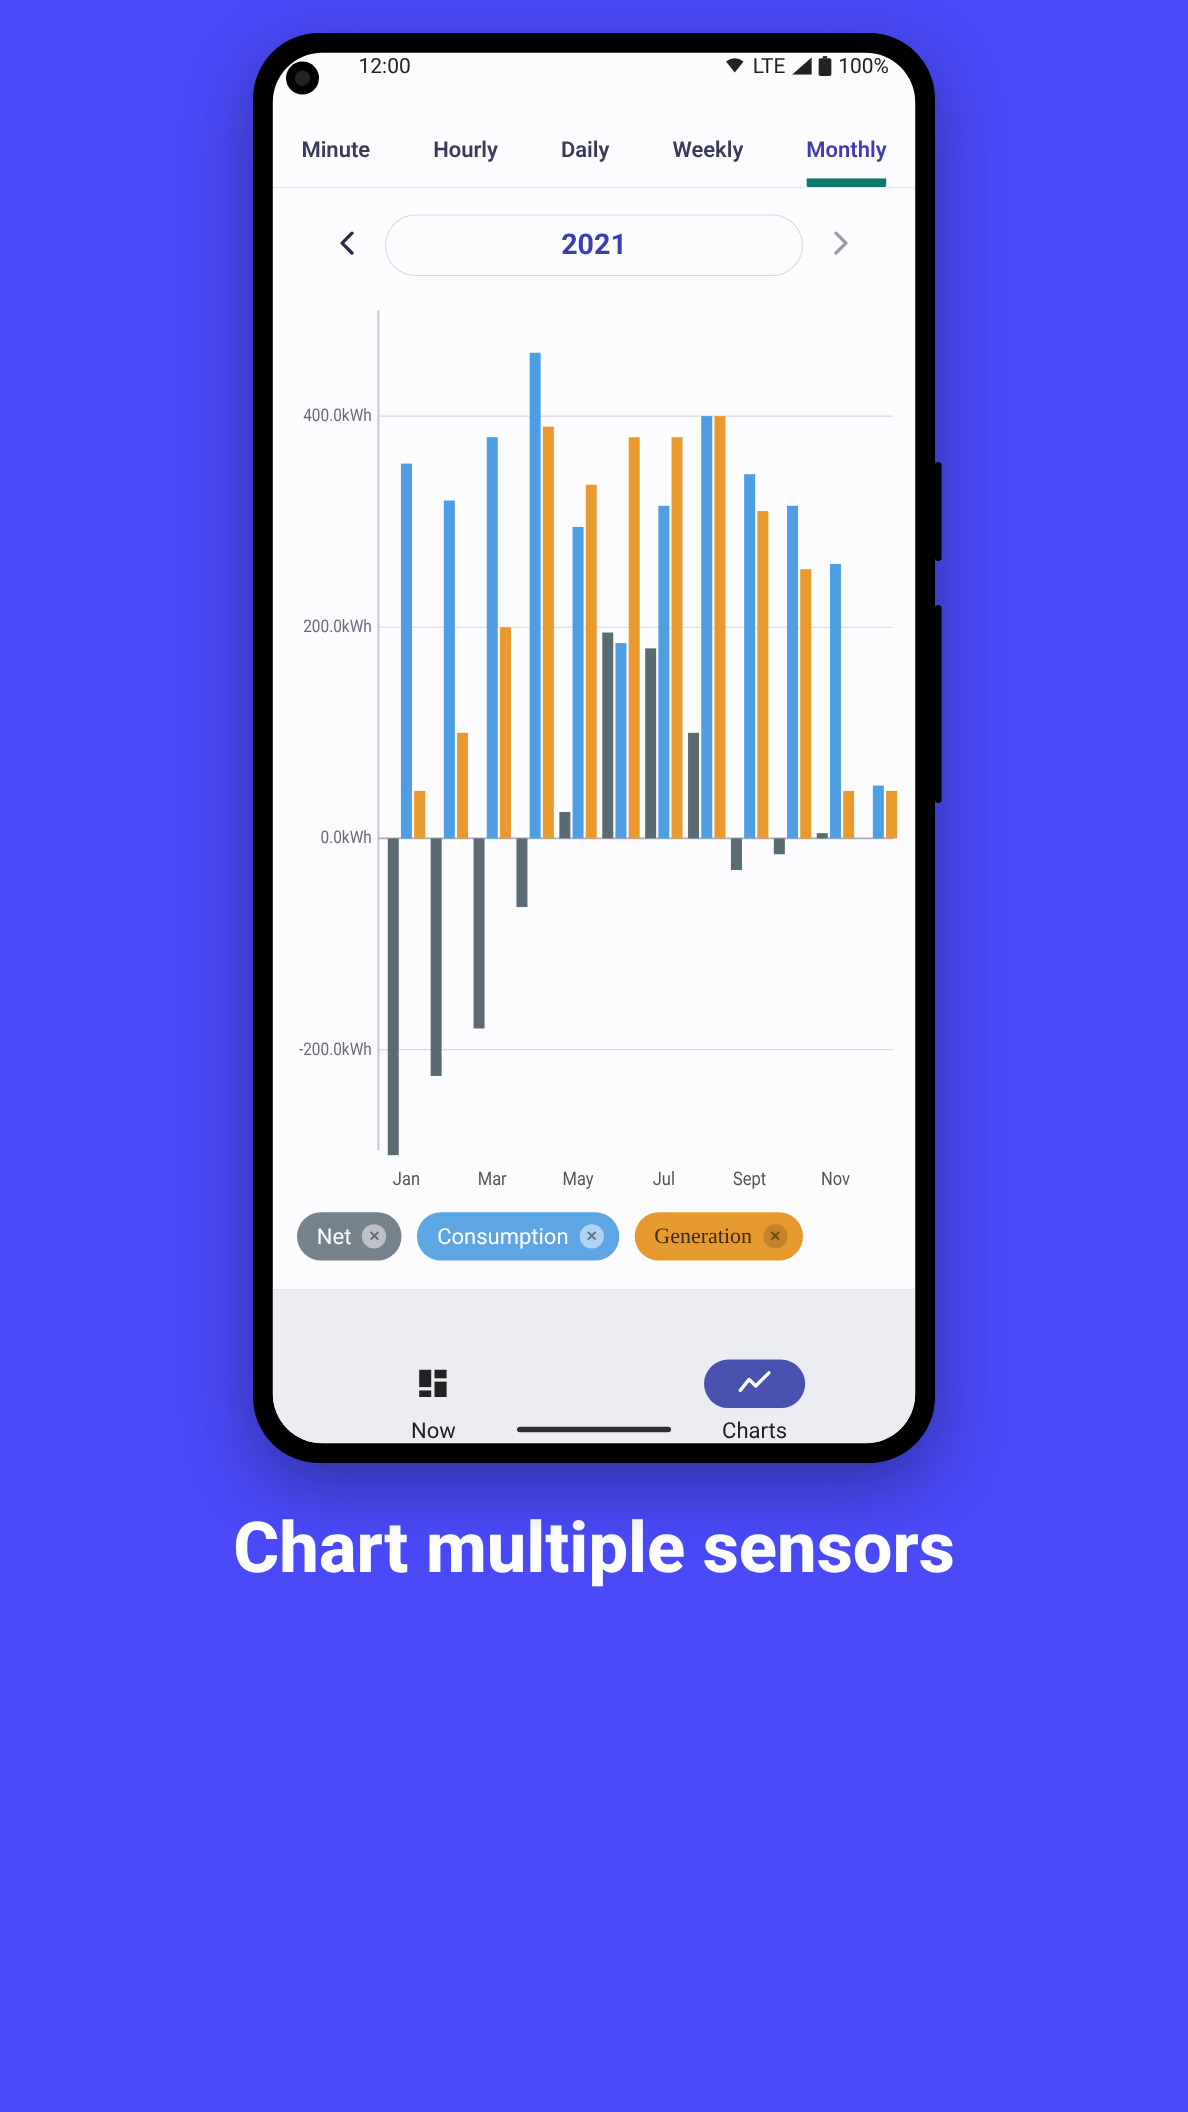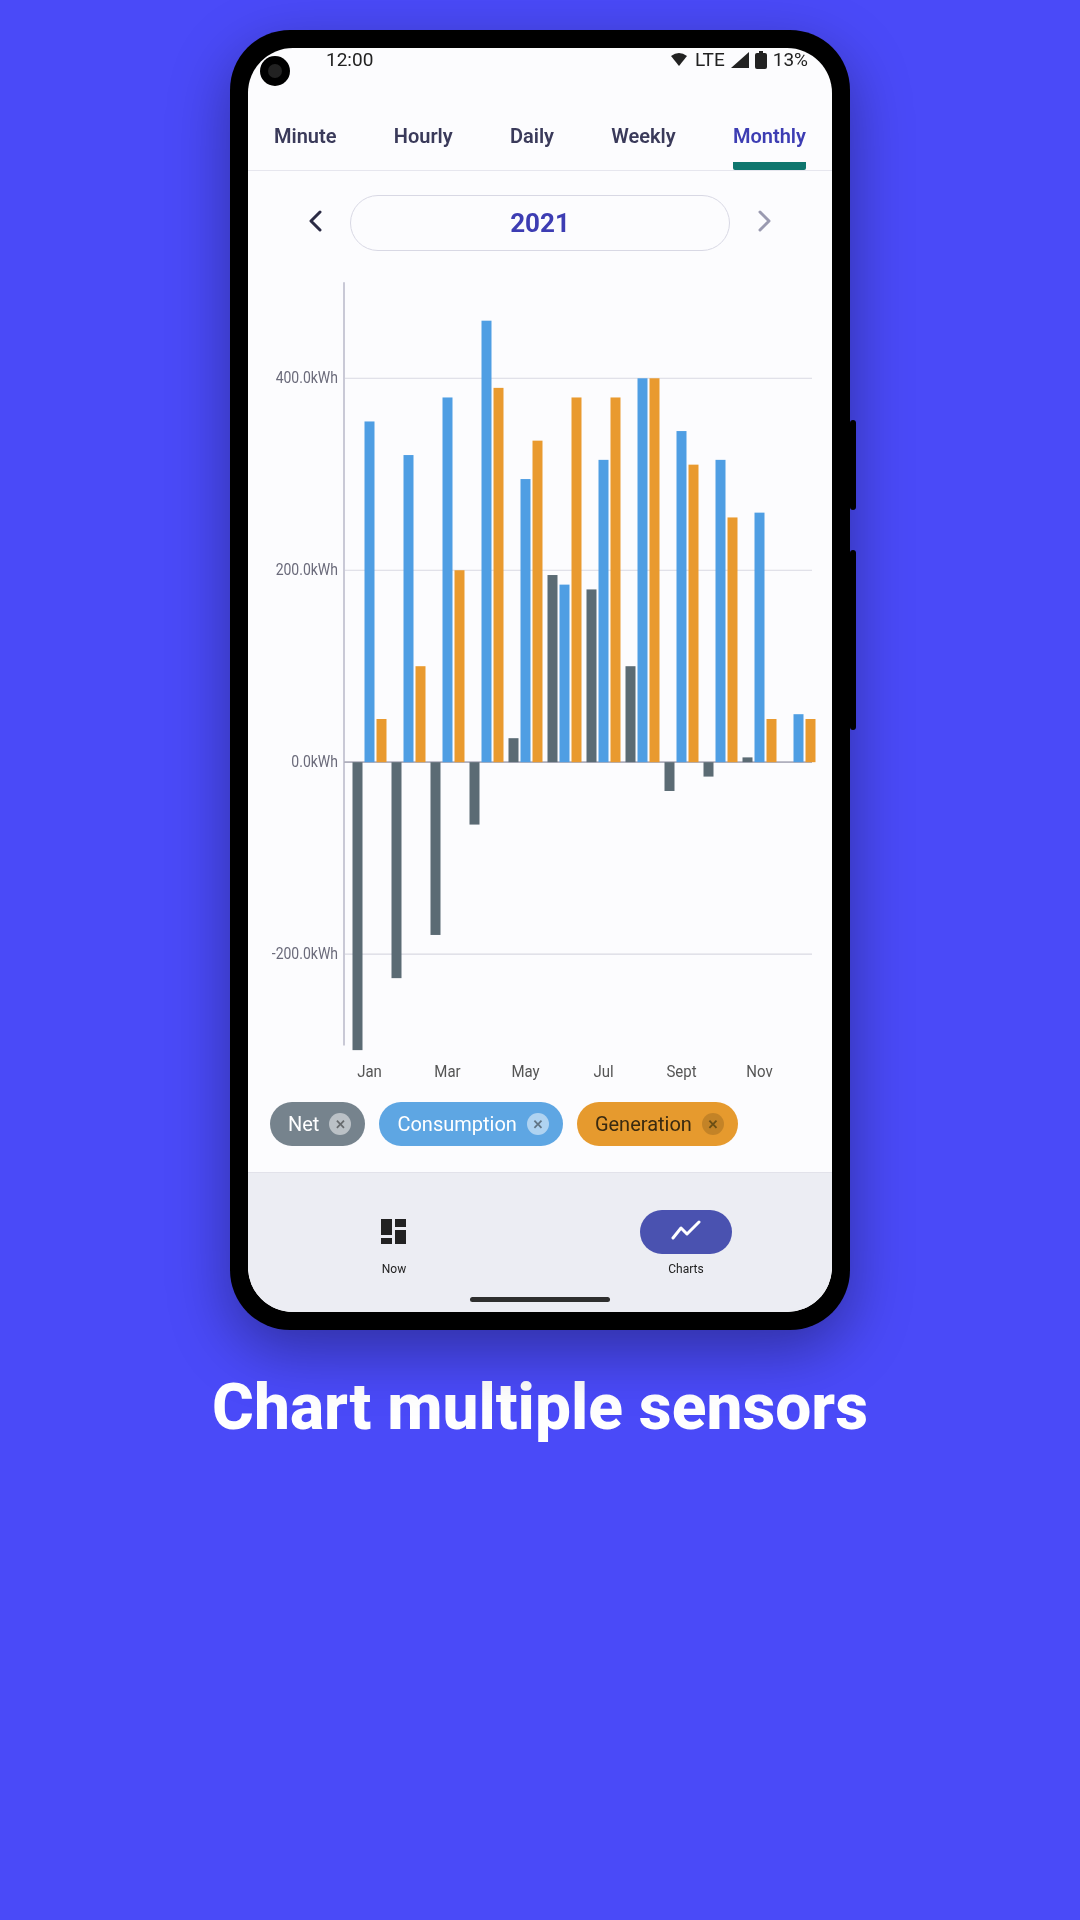--- a/index.html
+++ b/index.html
@@ -157,37 +157,37 @@
     background: rgba(255,255,255,.5);
     display: flex;
     align-items: center;
     justify-content: center;
     font-size: 13px;
     color: rgba(0,0,0,.45);
     font-weight:700;
   }
   .chip.net  { background: #76838d; }
   .chip.cons { background: #5ea6e3; }
-  .chip.gen  { background: #e69a2e; color:#3a2a10; }
+  .chip.gen  { background: #e69a2e; color:#3a2a10;font-family:Liberation Serif, serif; }
   .chip.gen .x { background: rgba(0,0,0,.15); color:#6a4e14; }
 
   .bottom-nav {
     background: #ecedf3;
     height: 140px;
     display: flex;
     border-top: 1px solid #e2e2ea;
   }
   .bn-item {
     flex: 1;
     display: flex;
     flex-direction: column;
     align-items: center;
-    justify-content: center;
+    justify-content: flex-end;
     gap: 8px;
-    font-size: 12px;
+    font-size: 20px;
     color: #222;
     cursor: pointer;
   }
   .bn-icon {
     width: 56px;
     height: 44px;
     display: flex;
     align-items: center;
     justify-content: center;
   }
@@ -229,21 +229,21 @@
             <path d="M10 14 L2 4 Q10 -2 18 4 Z" fill="#222"></path>
           </svg>
         <span>LTE</span>
         <svg width="18" height="16" viewBox="0 0 18 16">
             <path d="M0 16 L18 16 L18 0 Z" fill="#222"></path>
           </svg>
         <svg width="12" height="18" viewBox="0 0 12 18">
             <rect x="4" y="0" width="4" height="2" fill="#222"></rect>
             <rect x="0" y="2" width="12" height="16" rx="2" fill="#222"></rect>
           </svg>
-        <span>13%</span>
+        <span>100%</span>
       </div>
     </div>
 
     <div class="tabs" id="tabs-row">
         <div class="tab">Minute</div>
         <div class="tab">Hourly</div>
         <div class="tab">Daily</div>
         <div class="tab">Weekly</div>
         <div class="tab active">Monthly</div>
       </div>

